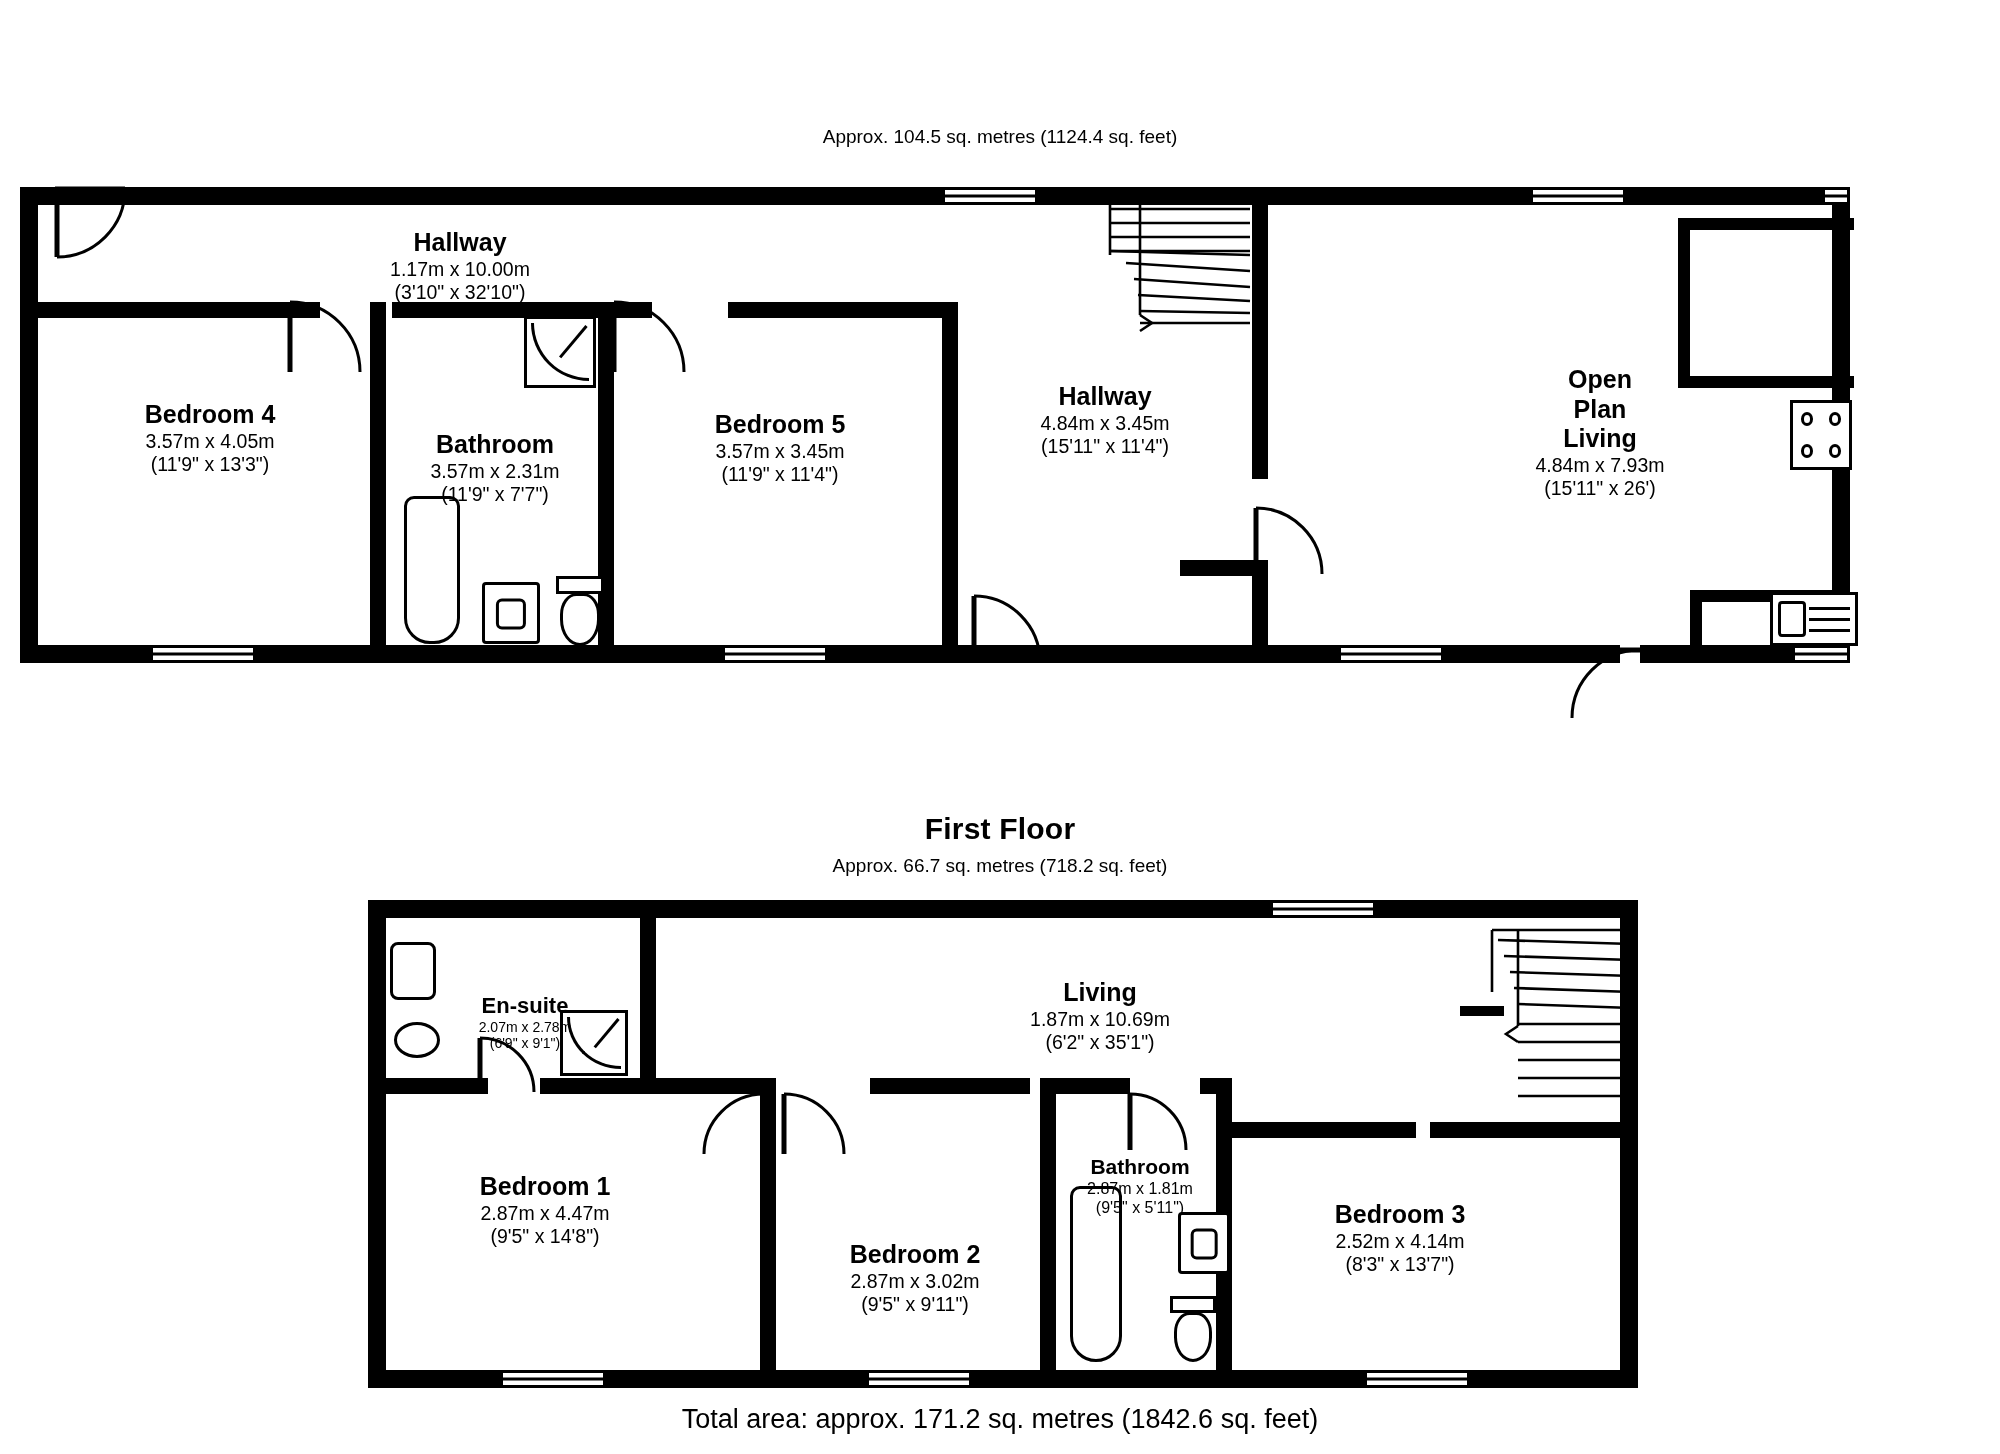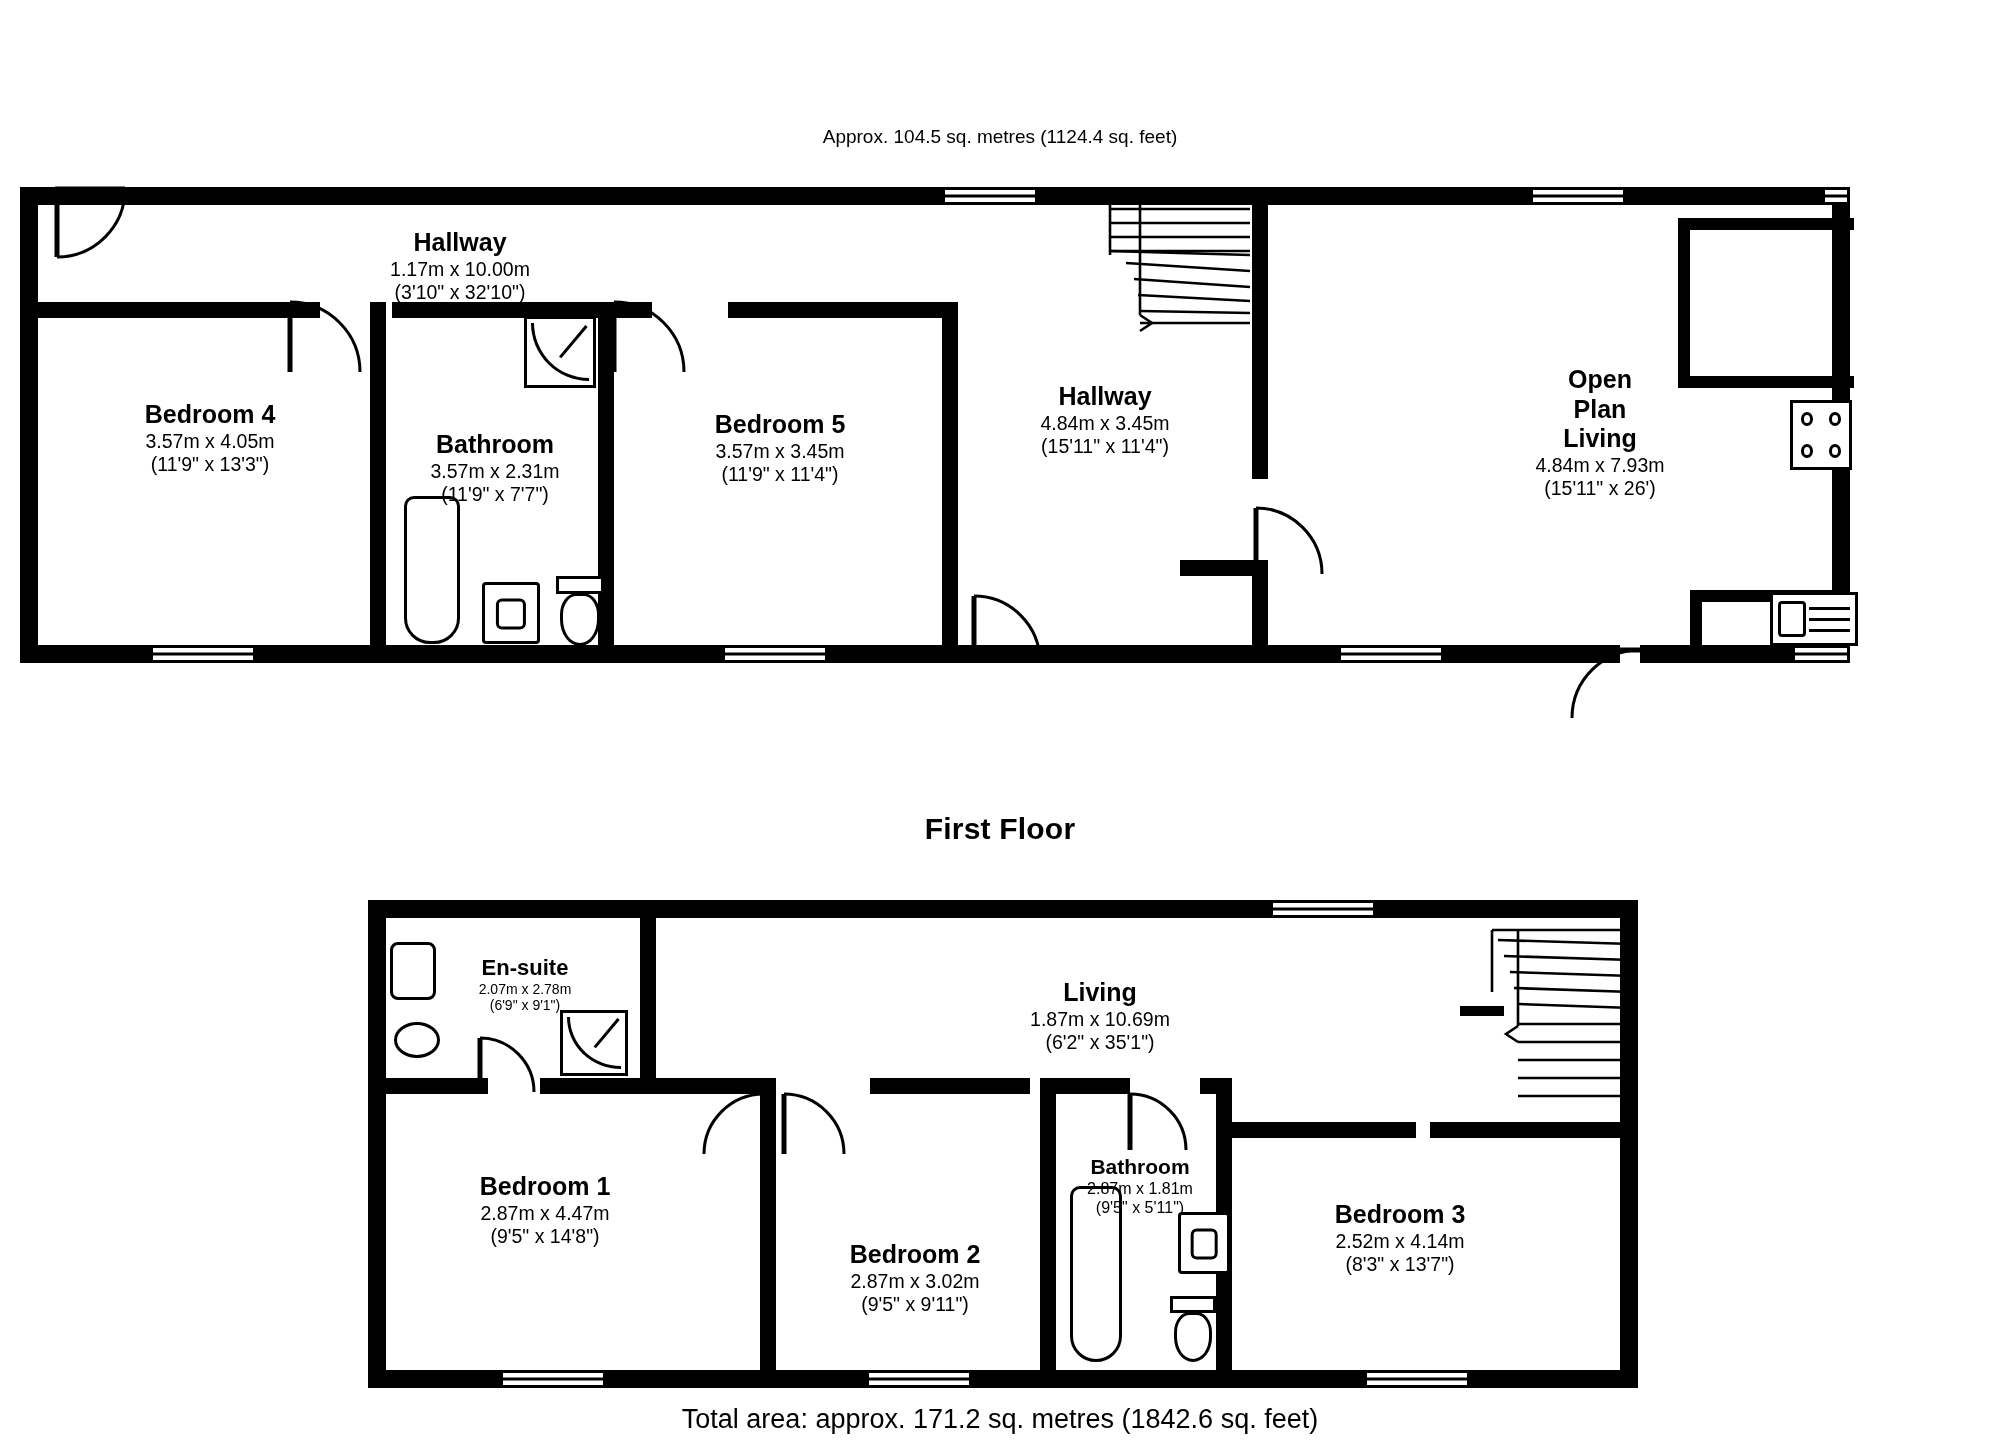--- a/index.html
+++ b/index.html
@@ -21,21 +21,21 @@
   .total-area{
     position:absolute;text-align:center;width:100%;left:0;
     font-size:27px;font-weight:normal;
   }
 
   
   .wall{position:absolute;background:#000;}
   .label{position:absolute;text-align:center;line-height:1.18;}
   .label .nm{font-size:25px;font-weight:bold;display:block;}
   .label .dm{font-size:19.5px;display:block;}
-  .label.small .nm{font-size:22px;}
+  .label.small .nm{font-size:22px;margin-top:38px;}
   .label.small .dm{font-size:14px;}
   .label.tiny .nm{font-size:21px;}
   .label.tiny .dm{font-size:16px;}
 
   
   .window{position:absolute;background:#fff;border:3px solid #000;box-sizing:border-box;}
   .window::after{
     content:"";position:absolute;left:0;right:0;top:50%;height:3px;background:#000;
     transform:translateY(-50%);
   }
@@ -234,20 +234,21 @@
     <div class="label" style="left:1440px;top:365px;width:320px">
       <span class="nm">Open</span>
       <span class="nm">Plan</span>
       <span class="nm">Living</span>
       <span class="dm">4.84m x 7.93m</span>
       <span class="dm">(15'11" x 26')</span>
     </div>
   </div>
 
   <div class="floor-title" style="top:812px">First Floor</div>
+  <div class="floor-sub" style="top:855px">Approx. 66.7 sq. metres (718.2 sq. feet)</div>
 
   <div>
 
     <div class="wall" style="left:368px;top:900px;width:1270px;height:18px"></div>
     <div class="wall" style="left:368px;top:1370px;width:1270px;height:18px"></div>
     <div class="wall" style="left:368px;top:900px;width:18px;height:488px"></div>
     <div class="wall" style="left:1620px;top:900px;width:18px;height:488px"></div>
 
     <div class="wall" style="left:640px;top:900px;width:16px;height:192px"></div>
     <div class="wall" style="left:368px;top:1078px;width:120px;height:16px"></div>

